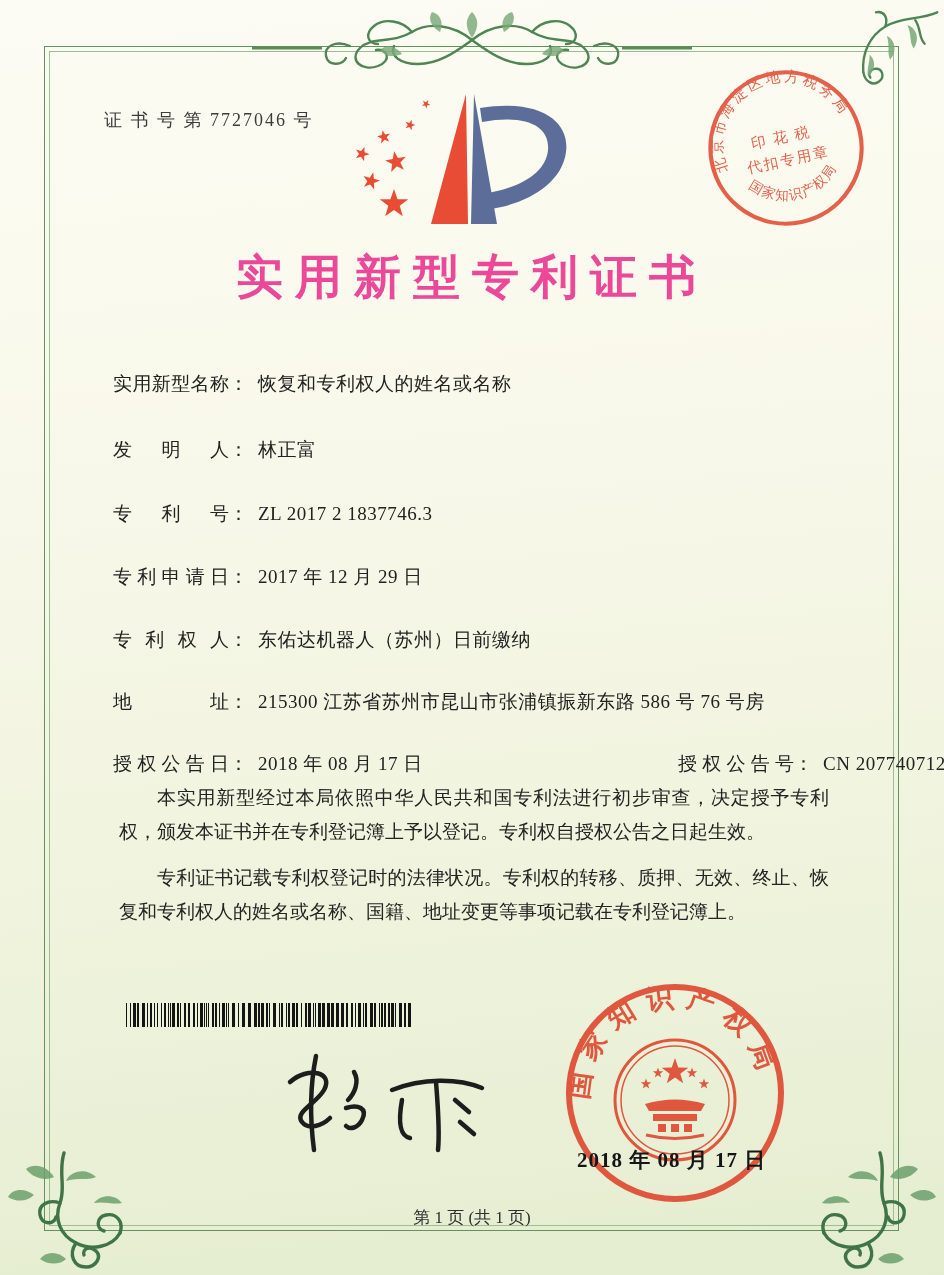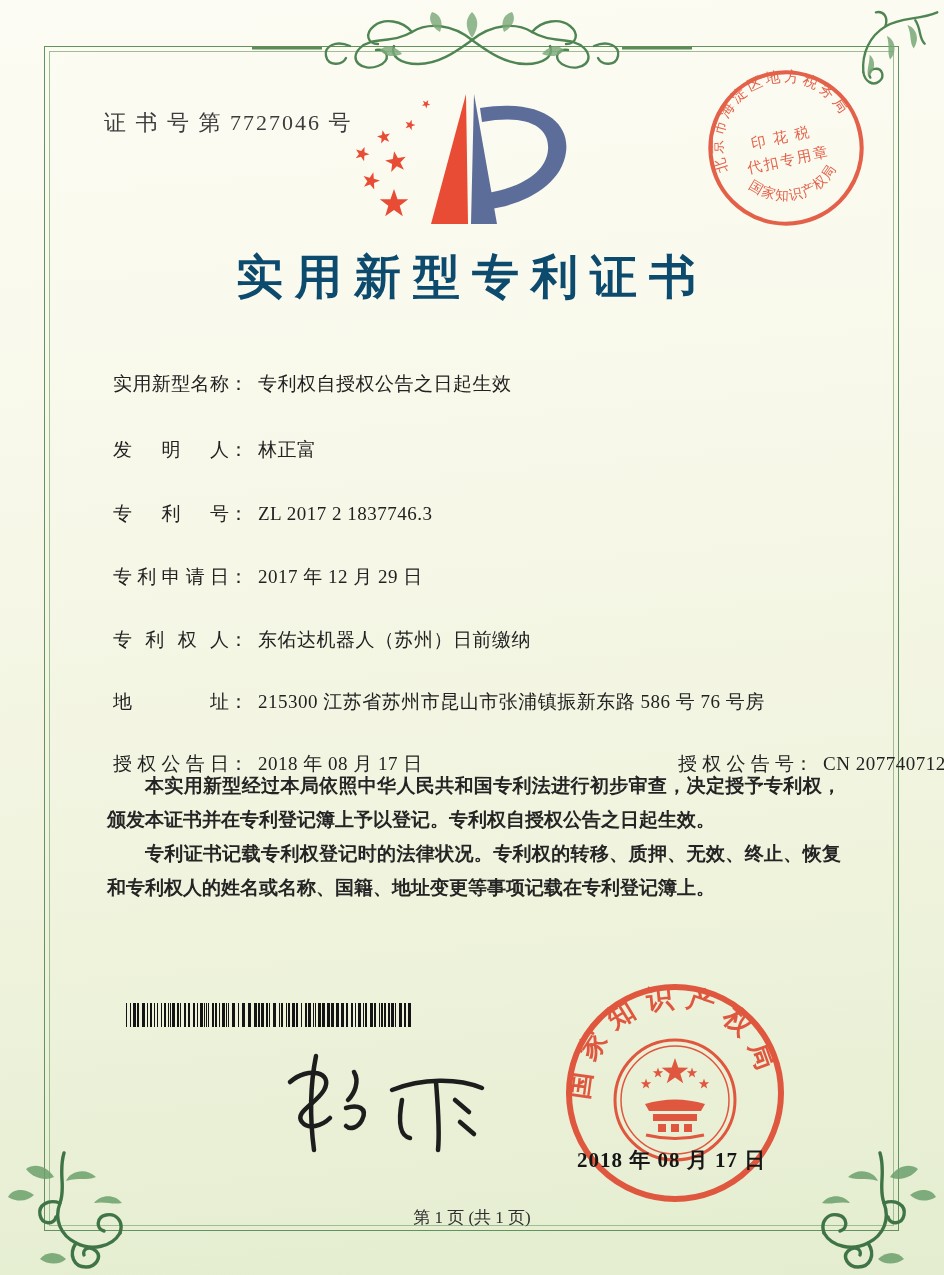--- a/index.html
+++ b/index.html
@@ -11,35 +11,35 @@
   .frame-outer{position:absolute;left:44px;top:46px;right:45px;bottom:44px;
                border:1.5px solid #64925f;}
   .frame-inner{position:absolute;left:49px;top:51px;right:50px;bottom:49px;
                border:1px solid #9ebd92;}
   .ornament{position:absolute;pointer-events:none;}
   .orn-top-center{left:252px;top:6px;width:440px;height:74px;}
   .orn-tr{right:2px;top:6px;width:96px;height:96px;transform:scaleY(-1) rotate(90deg);}
   .orn-br{right:2px;bottom:2px;width:122px;height:122px;}
   .orn-bl{left:2px;bottom:2px;width:122px;height:122px;transform:scaleX(-1);}
   
-  .cert-no{position:absolute;left:104px;top:108px;font-size:22px;color:#3c3c3c;letter-spacing:2px;font-family:Liberation Serif, serif;}
+  .cert-no{position:absolute;left:104px;top:108px;font-size:18px;color:#3c3c3c;letter-spacing:2px;font-family:Liberation Serif, serif;}
   .logo{position:absolute;left:330px;top:84px;width:290px;height:152px;}
   .stamp-top{position:absolute;left:702px;top:64px;width:168px;height:168px;transform:rotate(-12deg);opacity:.92;}
   .title{position:absolute;left:0;right:0;top:246px;text-align:center;
-         font-size:47px;font-weight:bold;color:#0c4a6e;letter-spacing:12px;}
+         font-size:47px;font-weight:bold;color:#ec4899;letter-spacing:12px;}
   
   .frow{position:absolute;left:113px;font-size:19px;color:#222;white-space:nowrap;}
   .flabel{display:inline-flex;justify-content:space-between;width:116px;vertical-align:bottom;}
   .fcolon{margin-right:10px;}
   .fvalue{letter-spacing:.5px;}
   .gazette{position:absolute;left:565px;top:0;}
   
   .paras{position:absolute;left:107px;right:103px;top:769px;font-size:19px;
          line-height:34px;color:#242424;text-align:justify;}
-  .paras p{margin:0;text-indent:2em;font-weight:bold;}
+  .paras p{margin:12px;text-indent:2em;}
   
   .barcode{position:absolute;left:126px;top:1003px;width:290px;height:24px;}
   .director{position:absolute;left:127px;top:1070px;font-family:"Liberation Sans","DejaVu Sans",sans-serif;
             font-weight:bold;font-size:23px;color:#1b1b1b;line-height:42px;}
   .signature{position:absolute;left:250px;top:1038px;width:250px;height:120px;}
   .seal{position:absolute;left:562px;top:980px;width:226px;height:226px;opacity:.93;}
   .seal-date{position:absolute;left:577px;top:1146px;font-size:21px;font-weight:600;color:#161616;
              letter-spacing:1px;white-space:nowrap;}
   .footer{position:absolute;left:0;right:0;top:1206px;text-align:center;font-size:17px;color:#2e2e2e;}
   svg text{font-family:"Liberation Serif","DejaVu Serif",serif;}
@@ -166,21 +166,21 @@
   <div class="title">实用新型专利证书</div>
 
   <div class="frow" style="top:371px">
     <span class="flabel">
         <span>实</span>
         <span>用</span>
         <span>新</span>
         <span>型</span>
         <span>名</span>
         <span>称</span>
-      </span><span class="fcolon">：</span><span class="fvalue">专利权自授权公告之日起生效</span>
+      </span><span class="fcolon">：</span><span class="fvalue">恢复和专利权人的姓名或名称</span>
   </div>
   <div class="frow" style="top:437px">
     <span class="flabel">
         <span>发</span>
         <span>明</span>
         <span>人</span>
       </span><span class="fcolon">：</span><span class="fvalue">林正富</span>
   </div>
   <div class="frow" style="top:501px">
     <span class="flabel">

